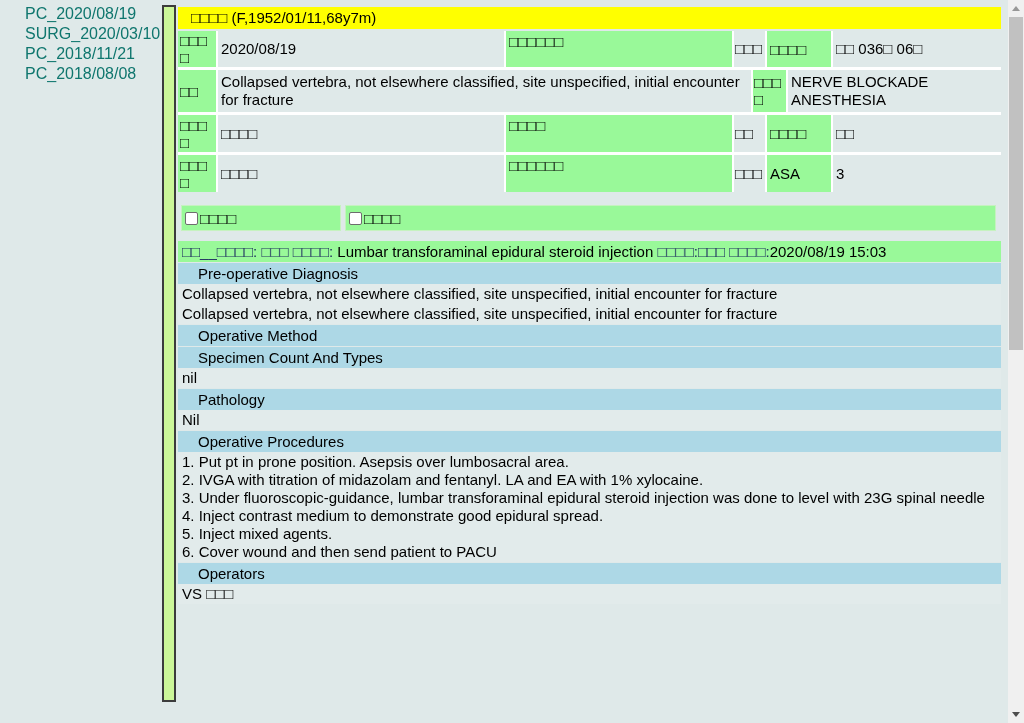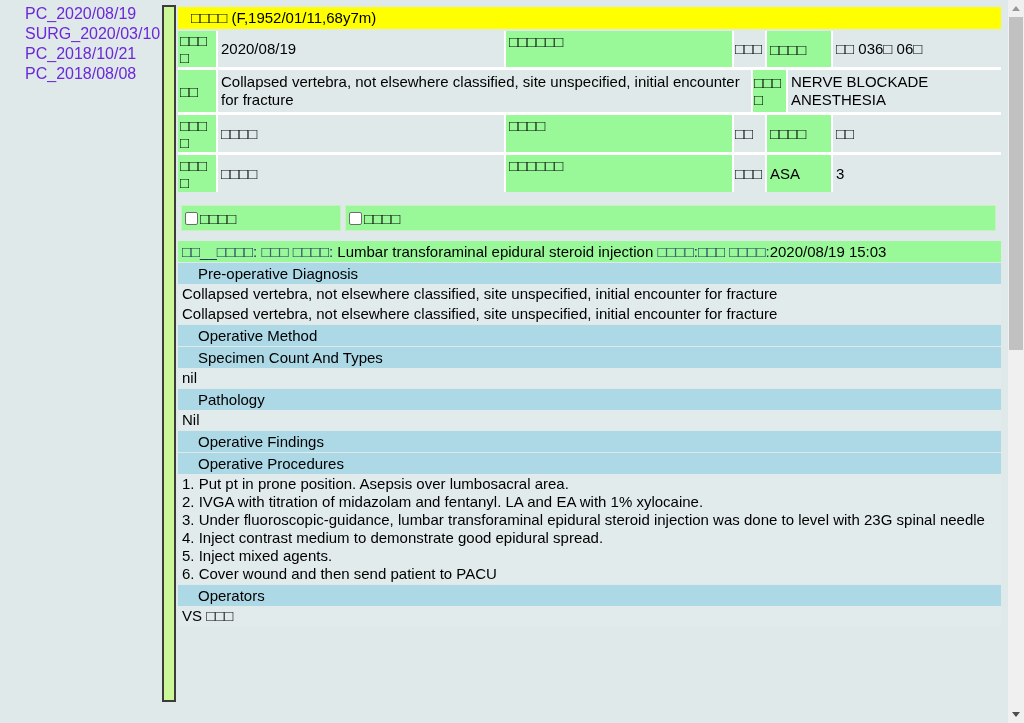--- a/index.html
+++ b/index.html
@@ -4,21 +4,21 @@
 <style>
   * { box-sizing: border-box; }
   html,body { margin:0; padding:0; }
   body {
     width:1024px; height:723px; overflow:hidden; position:relative;
     background:#dfe9e9; font-family:"Liberation Sans", sans-serif;
     font-size:15px; color:#000;
   }
   
   .sidebar { position:absolute; left:25px; top:4px; width:136px; }
-  .sidebar a { display:block; color:#6d28d9; text-decoration:none; font-size:16px; line-height:20px; cursor:pointer; }
+  .sidebar a { display:block; color:#0f766e; text-decoration:none; font-size:16px; line-height:20px; cursor:pointer; }
   
   .splitter { position:absolute; left:162px; top:5px; width:14px; height:697px;
     background:#ccf799; border:2px solid #3c3c3c; cursor:col-resize; }
   
   .scrollbar { position:absolute; right:0; top:0; width:16px; height:723px; background:#f0f0f0; }
   .sb-thumb { position:absolute; left:1px; top:17px; width:14px; height:333px; background:#c1c1c1; }
   .sb-up { position:absolute; left:4px; top:6px; width:0; height:0;
     border-left:4px solid transparent; border-right:4px solid transparent; border-bottom:5px solid #979797; }
   .sb-down { position:absolute; left:4px; bottom:6px; width:0; height:0;
     border-left:4px solid transparent; border-right:4px solid transparent; border-top:5px solid #4d4d4d; }
@@ -56,21 +56,21 @@
   .sections { margin-top:1px; }
   .sec-h { background:#add8e6; padding:2px 20px; line-height:17px; margin-top:1px; }
   .sec-b { padding:1px 4px; line-height:18px; white-space:pre-line; background:#e2ebeb; }
 </style>
 </head>
 <body>
 
 <nav class="sidebar">
   <a>PC_2020/08/19</a>
   <a>SURG_2020/03/10</a>
-  <a>PC_2018/10/21</a>
+  <a>PC_2018/11/21</a>
   <a>PC_2018/08/08</a>
 </nav>
 
 <div class="splitter"></div>
 
 <main class="content">
 
   <div class="patient-bar">□□□□ (F,1952/01/11,68y7m)</div>
 
   <div class="tablewrap">
@@ -128,21 +128,20 @@
     <div class="sec-b">Collapsed vertebra, not elsewhere classified, site unspecified, initial encounter for fracture</div>
 
     <div class="sec-h">Operative Method</div>
 
     <div class="sec-h">Specimen Count And Types</div>
     <div class="sec-b">nil</div>
 
     <div class="sec-h">Pathology</div>
     <div class="sec-b">Nil</div>
 
-    <div class="sec-h">Operative Findings</div>
 
     <div class="sec-h">Operative Procedures</div>
     <div class="sec-b">1. Put pt in prone position. Asepsis over lumbosacral area.
 2. IVGA with titration of midazolam and fentanyl. LA and EA with 1% xylocaine.
 3. Under fluoroscopic-guidance, lumbar transforaminal epidural steroid injection was done to level with 23G spinal needle
 4. Inject contrast medium to demonstrate good epidural spread.
 5. Inject mixed agents.
 6. Cover wound and then send patient to PACU</div>
 
     <div class="sec-h">Operators</div>

